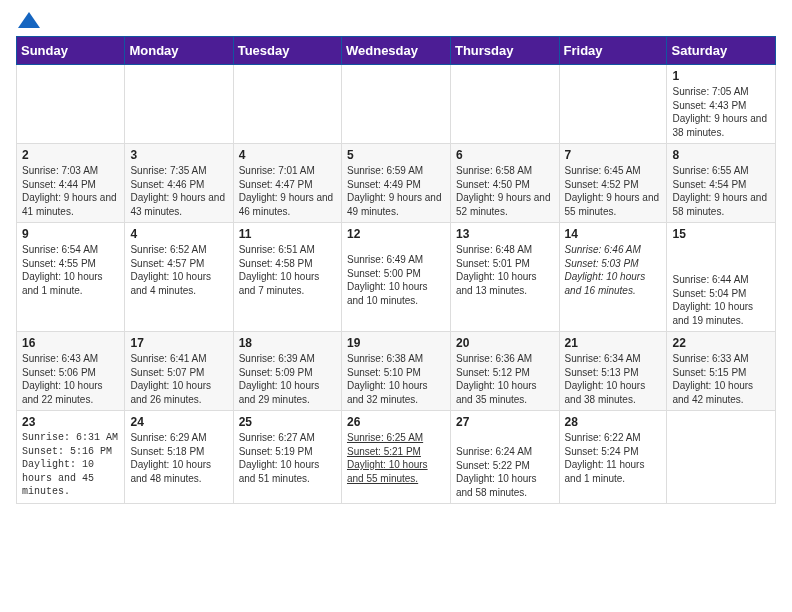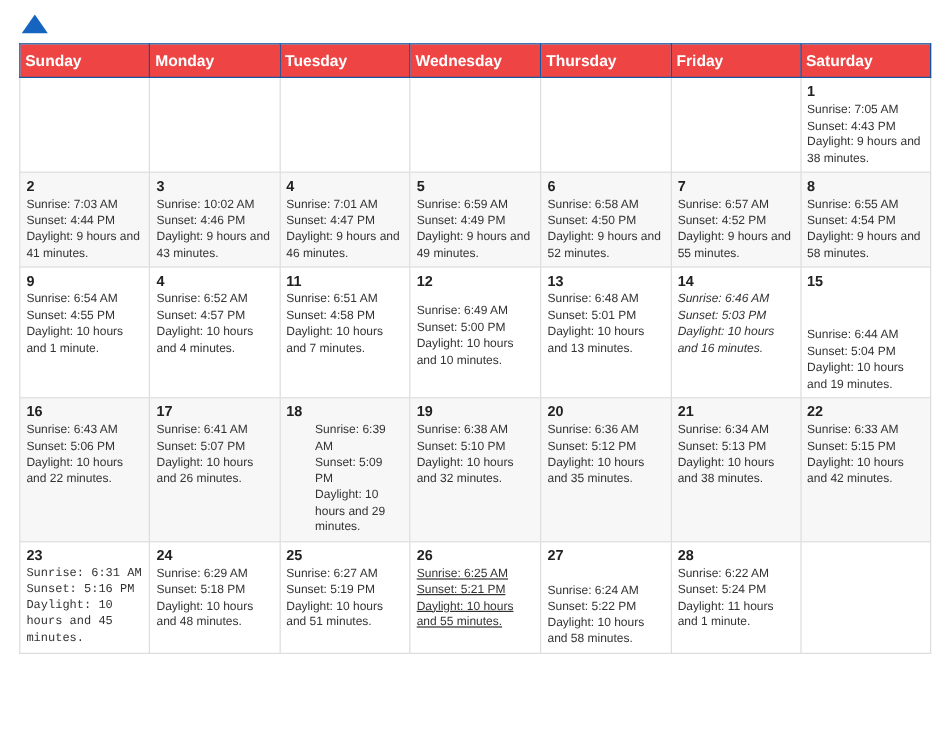--- a/index.html
+++ b/index.html
@@ -41,21 +41,21 @@
     .location {
       font-size: 14px;
       color: #333;
     }
     .calendar {
       width: 100%;
       border-collapse: collapse;
       border: 1px solid #ccc;
     }
     .calendar th {
-      background: #ef4444;
+      background: #4c1d95;
       color: #fff;
       font-size: 13px;
       font-weight: bold;
       padding: 6px 4px;
       text-align: left;
       border: 1px solid #1255a0;
     }
     .calendar td {
       vertical-align: top;
       padding: 4px 5px;
@@ -135,21 +135,21 @@
       </tr>
       <tr>
         <td>
           <span class="day-number">2</span>
           <div class="day-info" style="white-space: pre-line;">Sunrise: 7:03 AM
 Sunset: 4:44 PM
 Daylight: 9 hours and 41 minutes.</div>
         </td>
         <td>
           <span class="day-number">3</span>
-          <div class="day-info" style="white-space: pre-line;">Sunrise: 10:02 AM
+          <div class="day-info" style="white-space: pre-line;">Sunrise: 7:35 AM
 Sunset: 4:46 PM
 Daylight: 9 hours and 43 minutes.</div>
         </td>
         <td>
           <span class="day-number">4</span>
           <div class="day-info" style="white-space: pre-line;">Sunrise: 7:01 AM
 Sunset: 4:47 PM
 Daylight: 9 hours and 46 minutes.</div>
         </td>
         <td>
@@ -159,21 +159,21 @@
 Daylight: 9 hours and 49 minutes.</div>
         </td>
         <td>
           <span class="day-number">6</span>
           <div class="day-info" style="white-space: pre-line;">Sunrise: 6:58 AM
 Sunset: 4:50 PM
 Daylight: 9 hours and 52 minutes.</div>
         </td>
         <td>
           <span class="day-number">7</span>
-          <div class="day-info" style="white-space: pre-line;">Sunrise: 6:57 AM
+          <div class="day-info" style="white-space: pre-line;">Sunrise: 6:45 AM
 Sunset: 4:52 PM
 Daylight: 9 hours and 55 minutes.</div>
         </td>
         <td>
           <span class="day-number">8</span>
           <div class="day-info" style="white-space: pre-line;">Sunrise: 6:55 AM
 Sunset: 4:54 PM
 Daylight: 9 hours and 58 minutes.</div>
         </td>
       </tr>
@@ -229,21 +229,21 @@
 Daylight: 10 hours and 22 minutes.</div>
         </td>
         <td>
           <span class="day-number">17</span>
           <div class="day-info" style="white-space: pre-line;">Sunrise: 6:41 AM
 Sunset: 5:07 PM
 Daylight: 10 hours and 26 minutes.</div>
         </td>
         <td>
           <span class="day-number">18</span>
-          <div class="day-info" style="white-space: pre-line; margin-left: 24px;">Sunrise: 6:39 AM
+          <div class="day-info" style="white-space: pre-line;">Sunrise: 6:39 AM
 Sunset: 5:09 PM
 Daylight: 10 hours and 29 minutes.</div>
         </td>
         <td>
           <span class="day-number">19</span>
           <div class="day-info" style="white-space: pre-line;">Sunrise: 6:38 AM
 Sunset: 5:10 PM
 Daylight: 10 hours and 32 minutes.</div>
         </td>
         <td>

